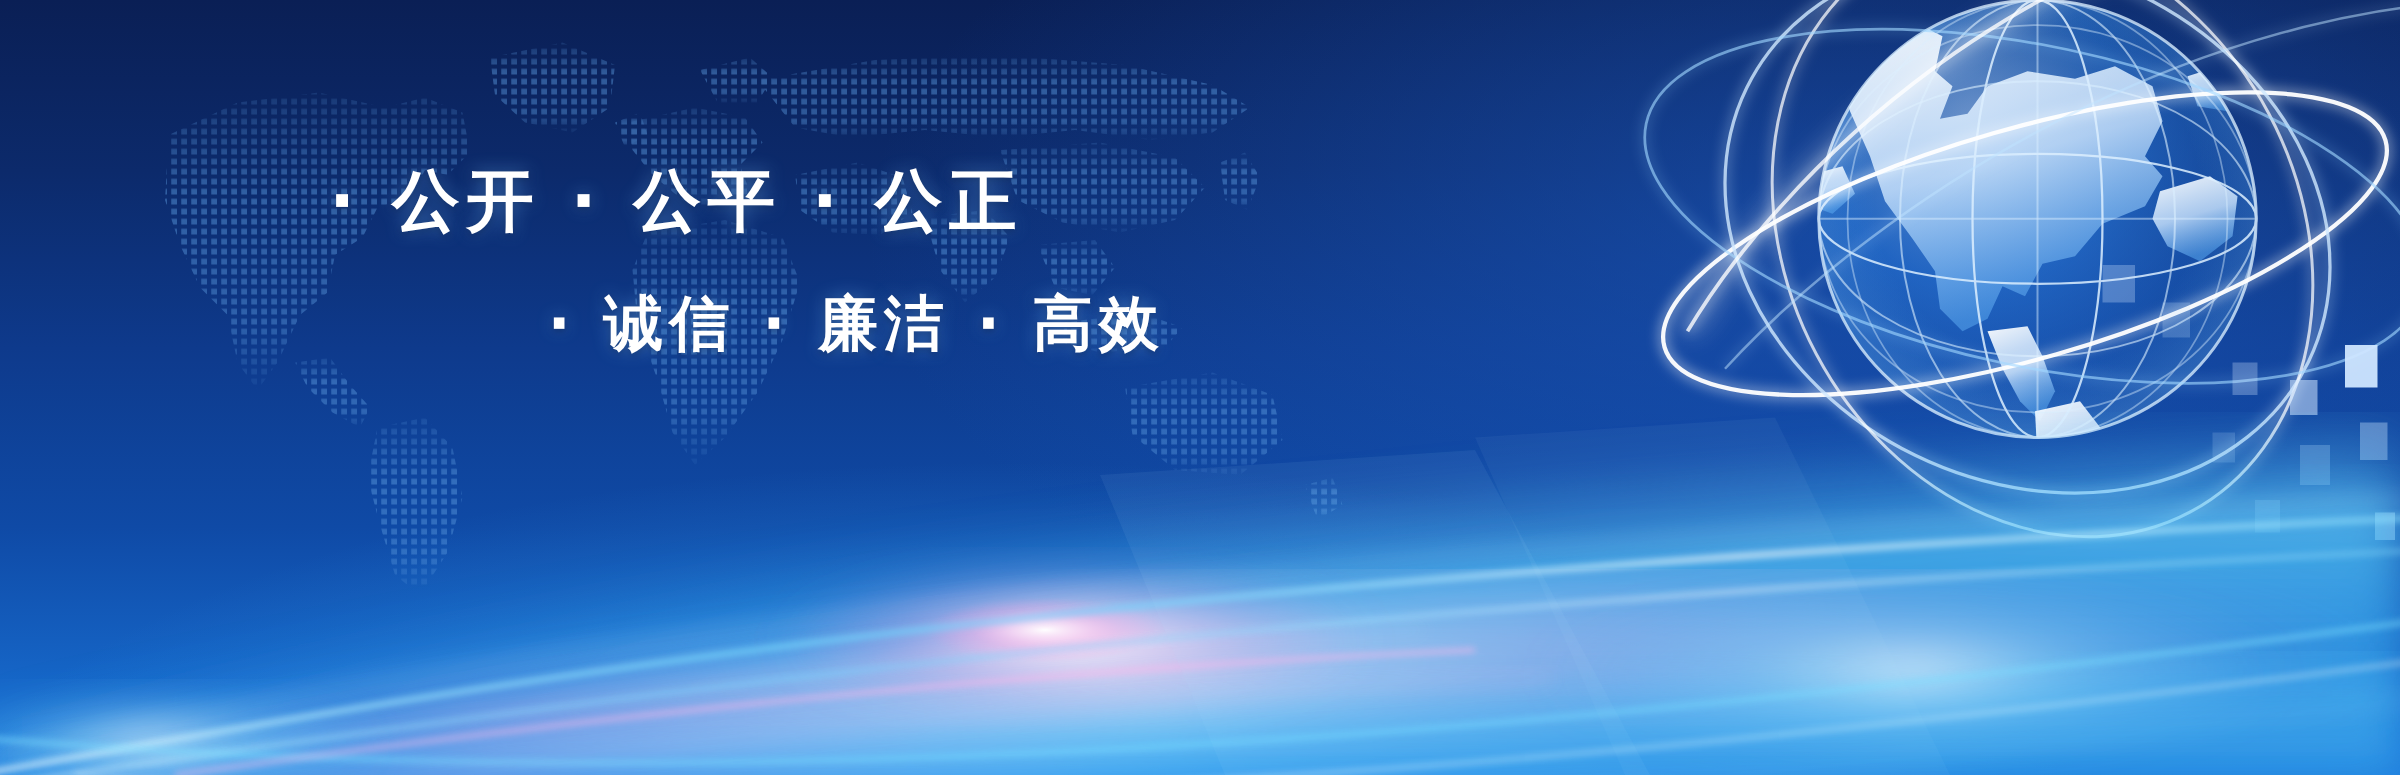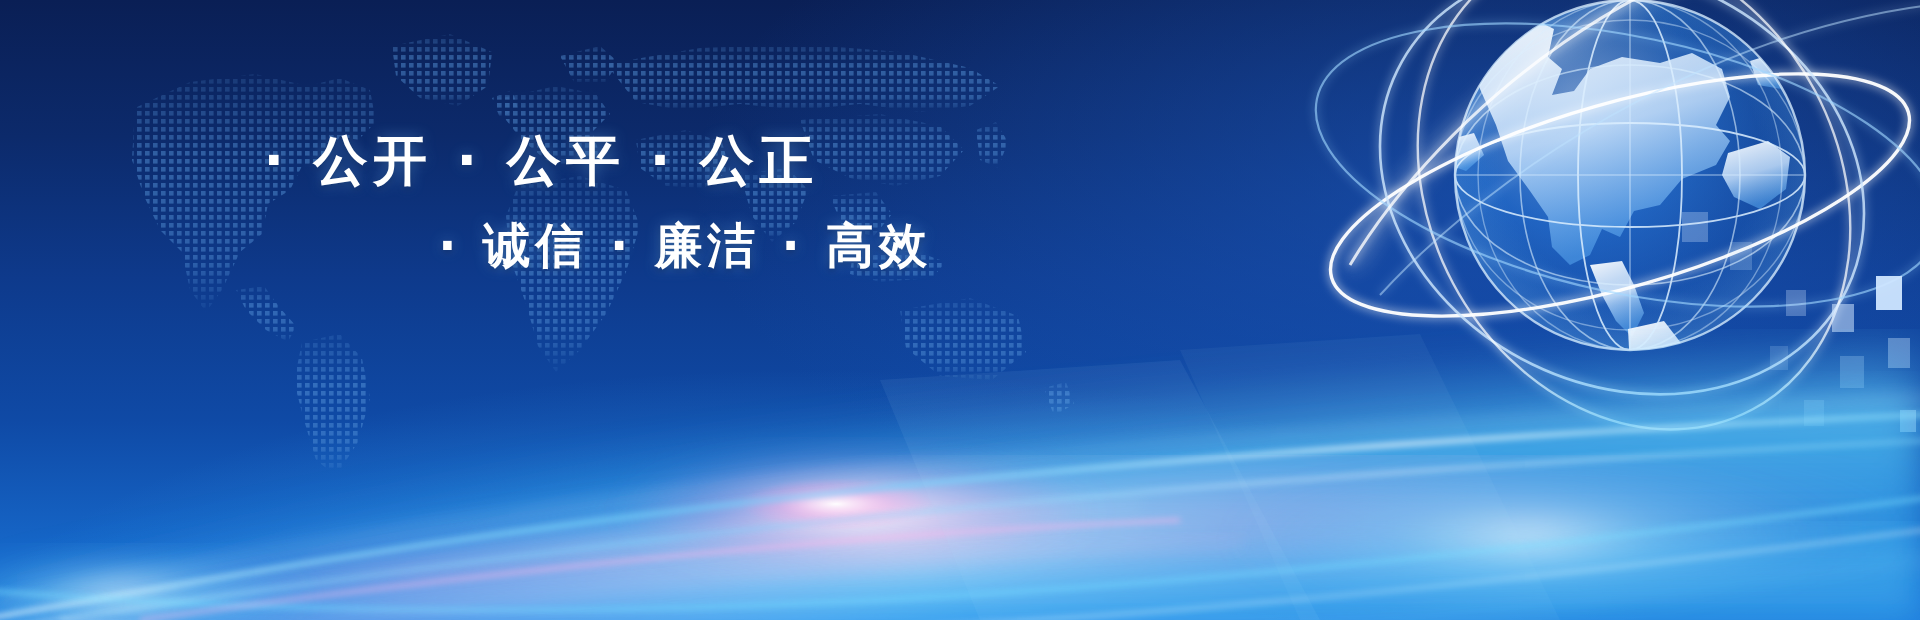--- a/index.html
+++ b/index.html
@@ -63,21 +63,21 @@
   }
   .line1{
     font-size:54px;
     line-height:62px;
     padding-left:12px;
   }
   .line2{
     font-size:48px;
     line-height:58px;
     padding-left:300px;
-    margin-top:24px;
+    margin-top:38px;
   }
 </style>
 </head>
 <body>
 
 <div id="banner">
 
   <div class="worldmap">
     <svg viewBox="0 0 1160 480" preserveAspectRatio="none" aria-hidden="true">
       <defs>

